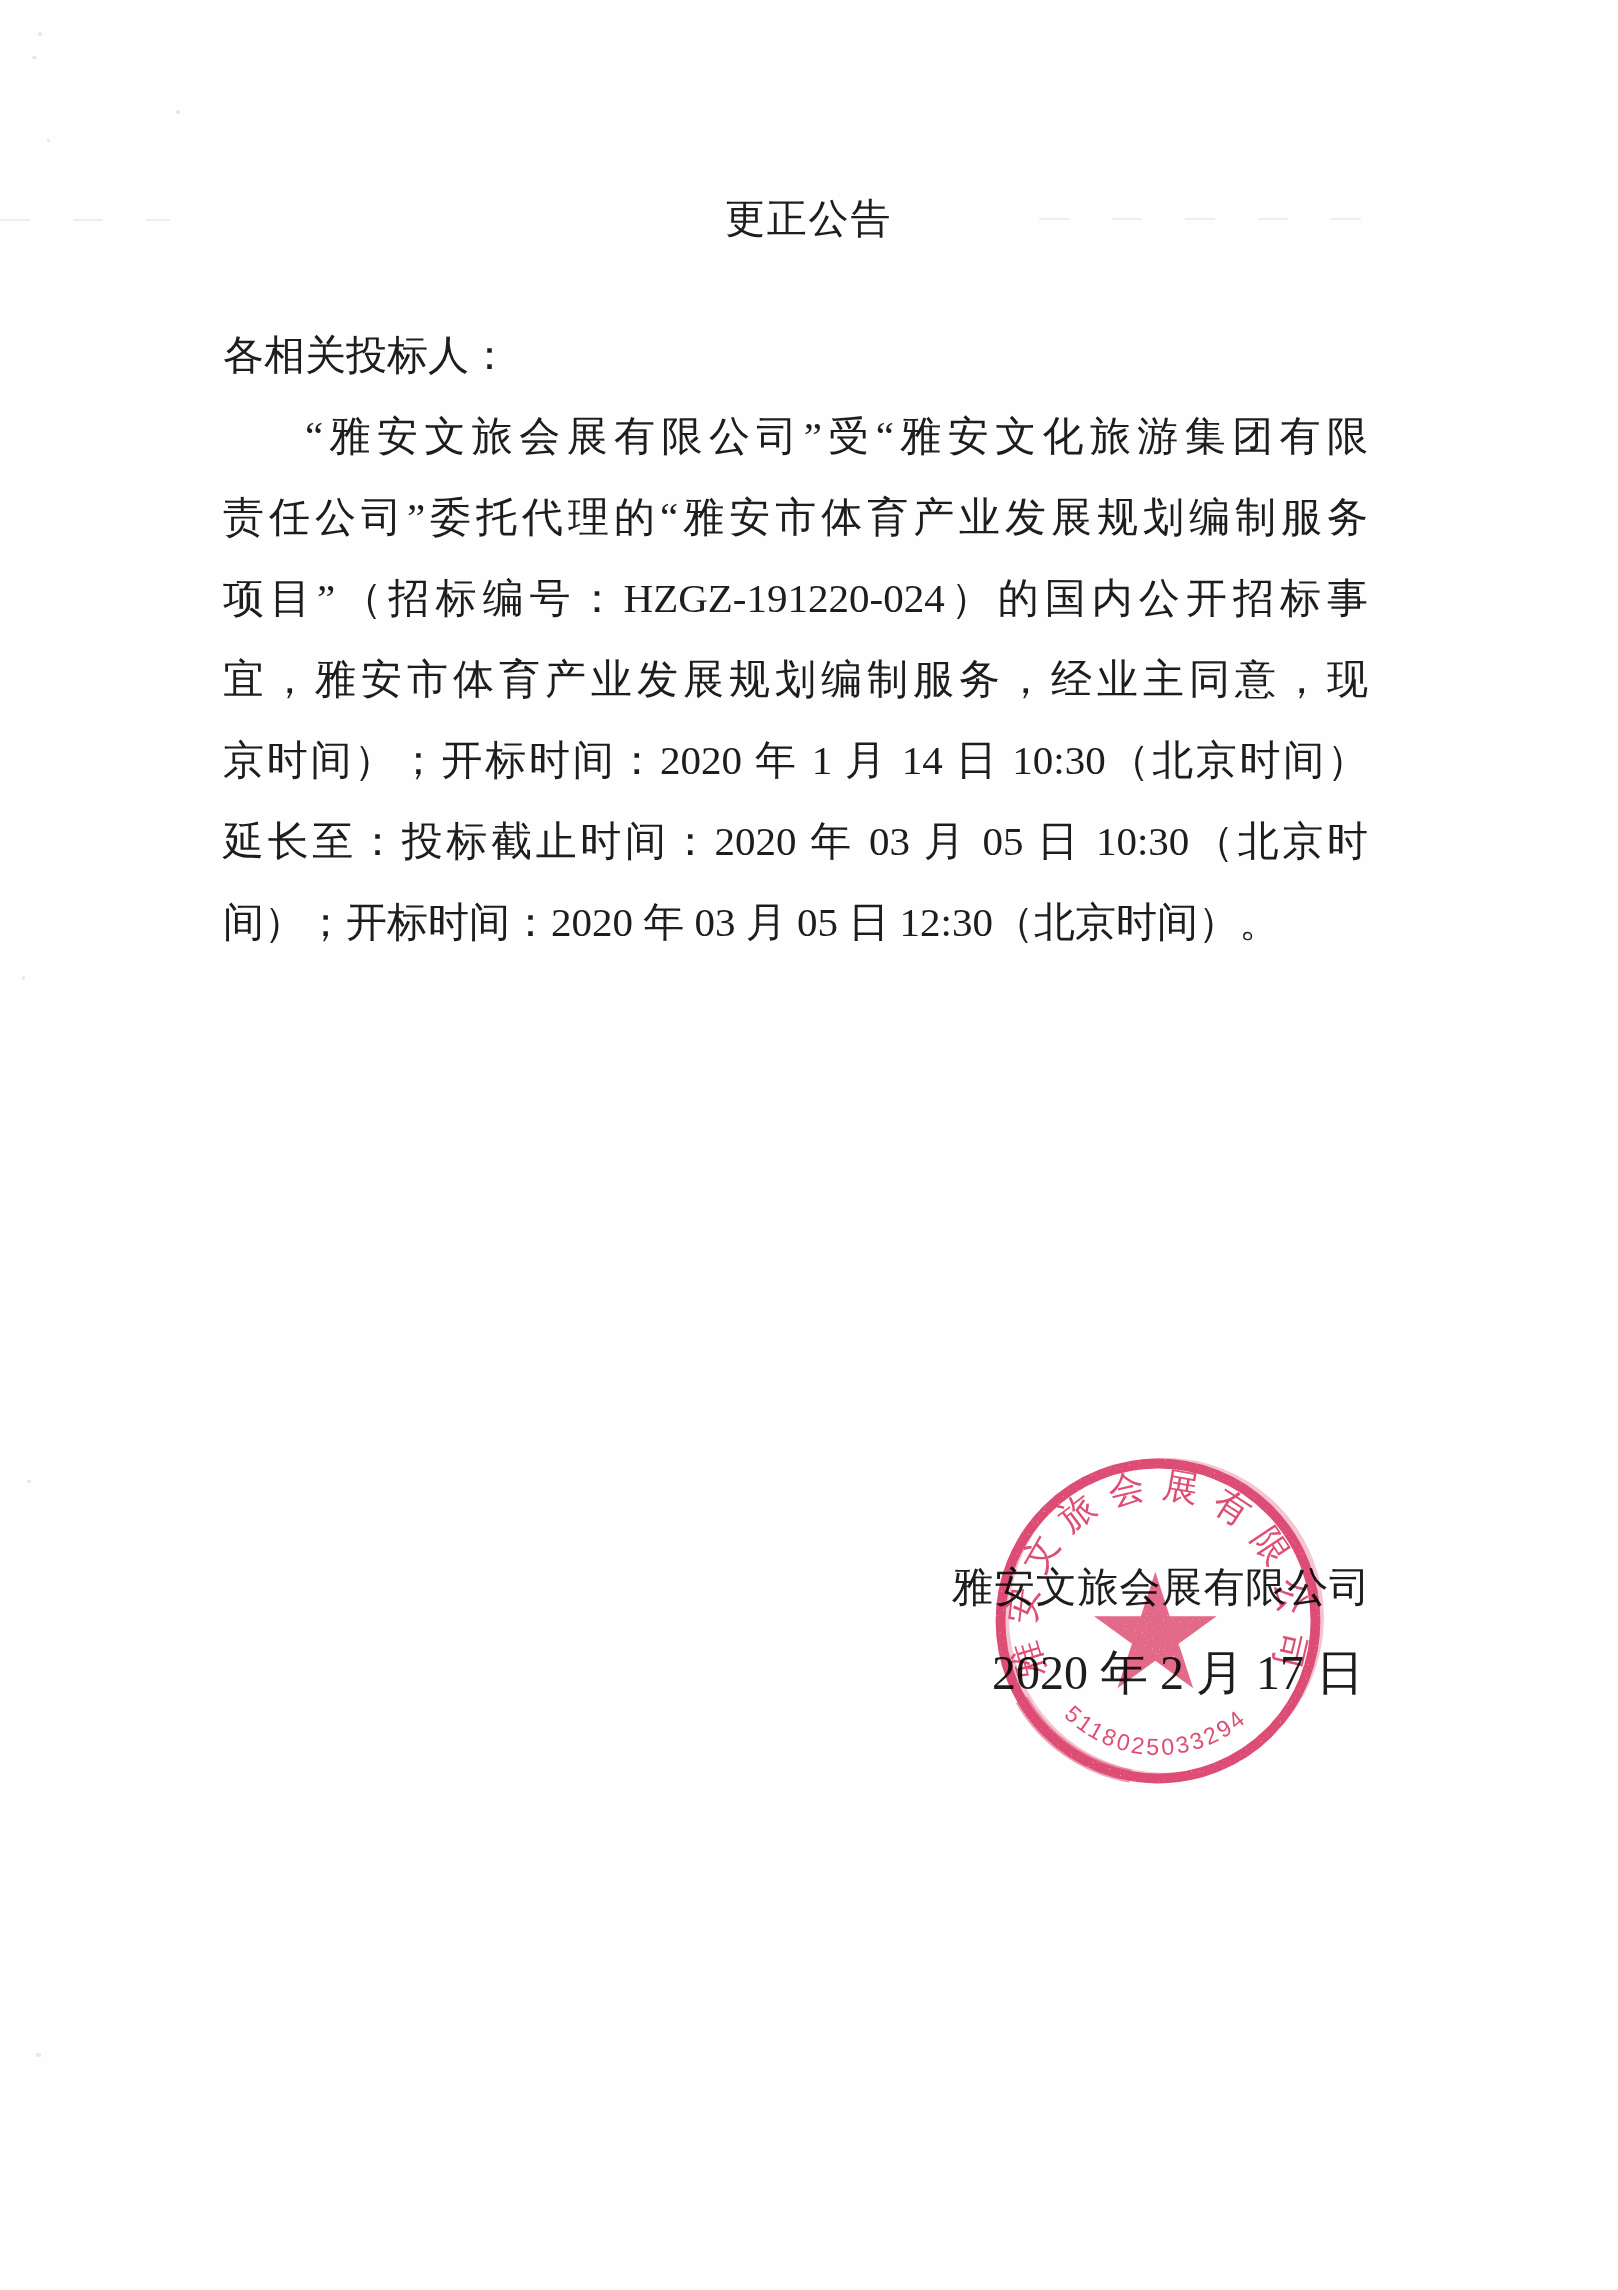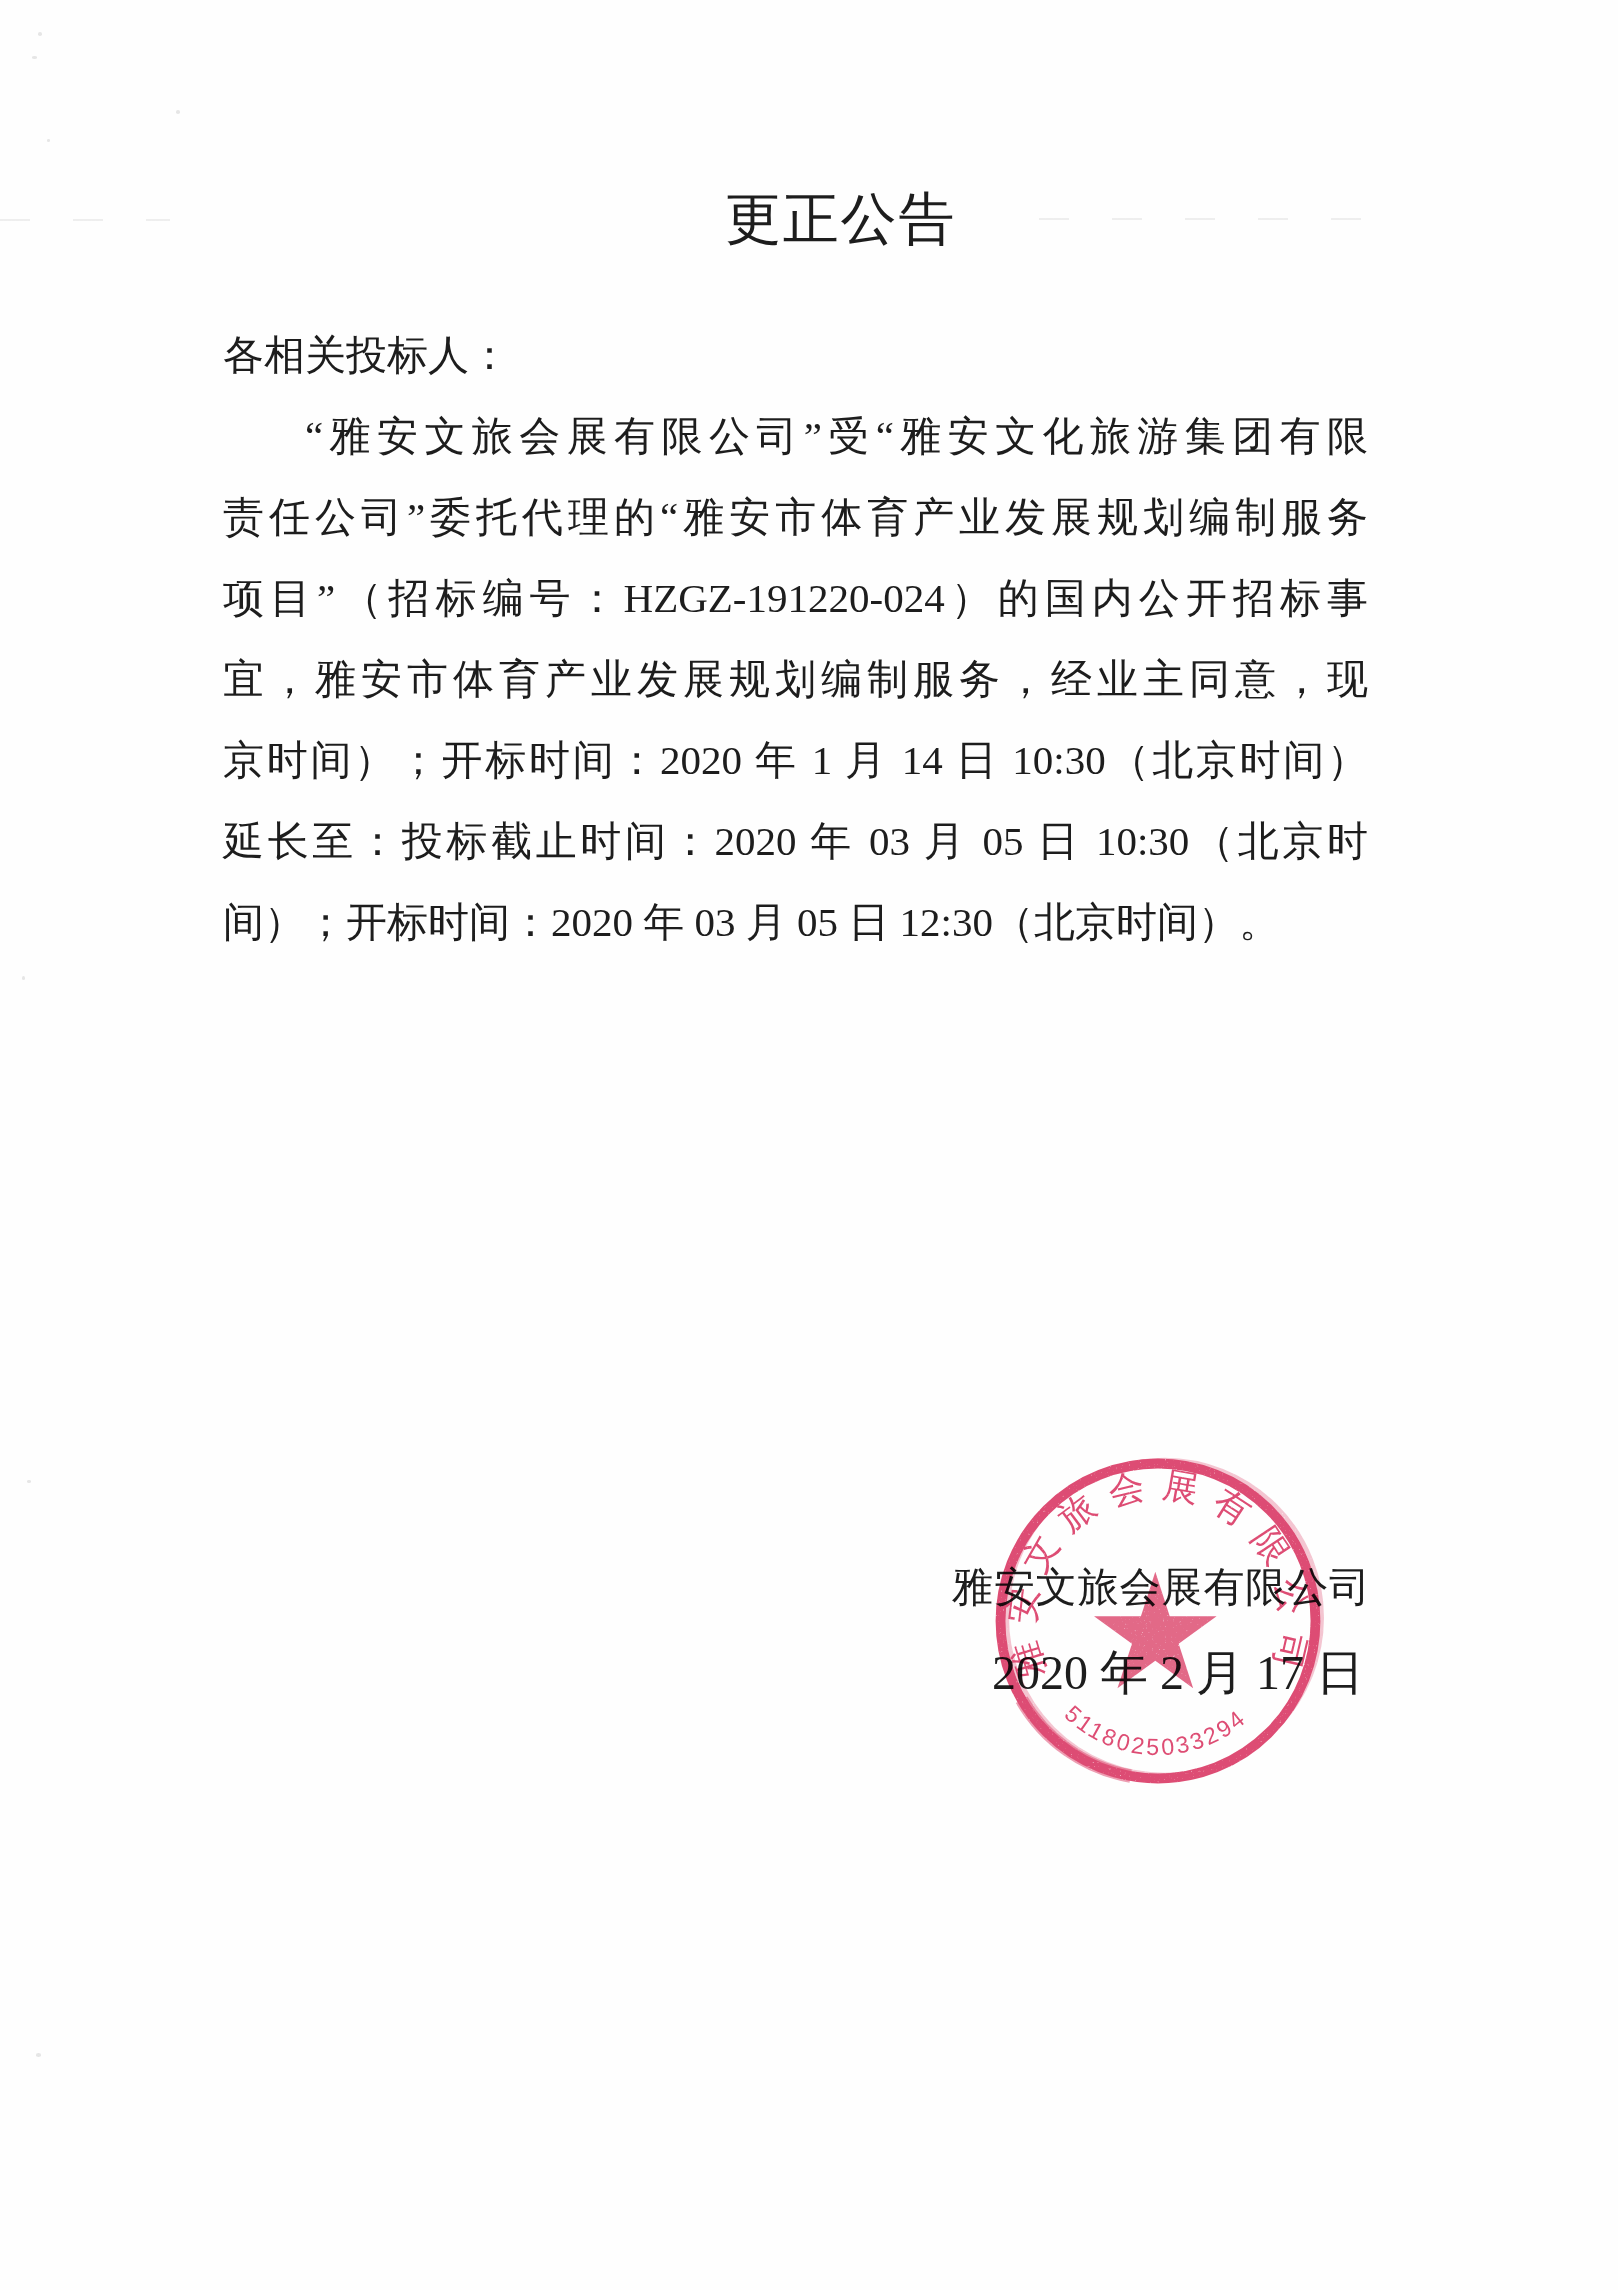--- a/index.html
+++ b/index.html
@@ -6,21 +6,21 @@
   .page{
     position:relative;
     width:1618px;height:2290px;
     background:#fefefe;
     font-family:"Liberation Serif","DejaVu Serif",serif;
     color:#1d1d1d;
     overflow:hidden;
   }
   .title{
     position:absolute;left:725px;top:192px;margin:0;
-    font-size:56px;line-height:54px;font-weight:400;
+    font-size:40px;line-height:54px;font-weight:400;
     letter-spacing:1.8px;white-space:nowrap;
   }
   .body-text{
     position:absolute;left:215px;top:315px;width:1153px;
     font-size:41px;line-height:81px;
   }
   .line{min-height:81px;margin-left:8px;}
   .line.fill{text-align:justify;text-align-last:justify;}
   .line.indent{text-indent:82px;}
   .sig-company{

